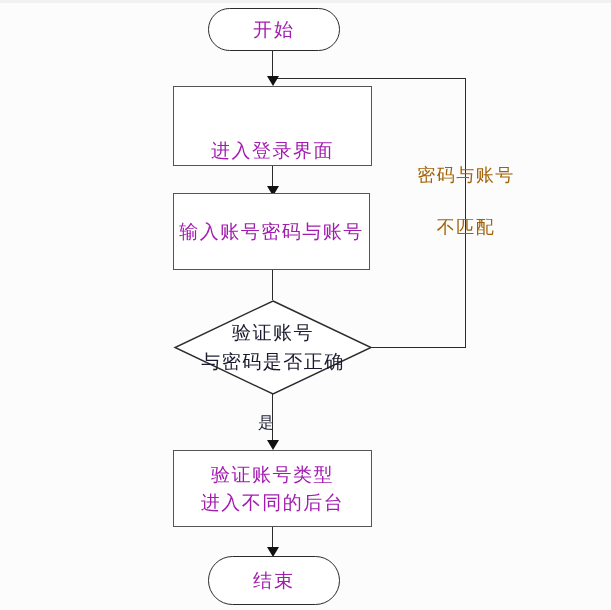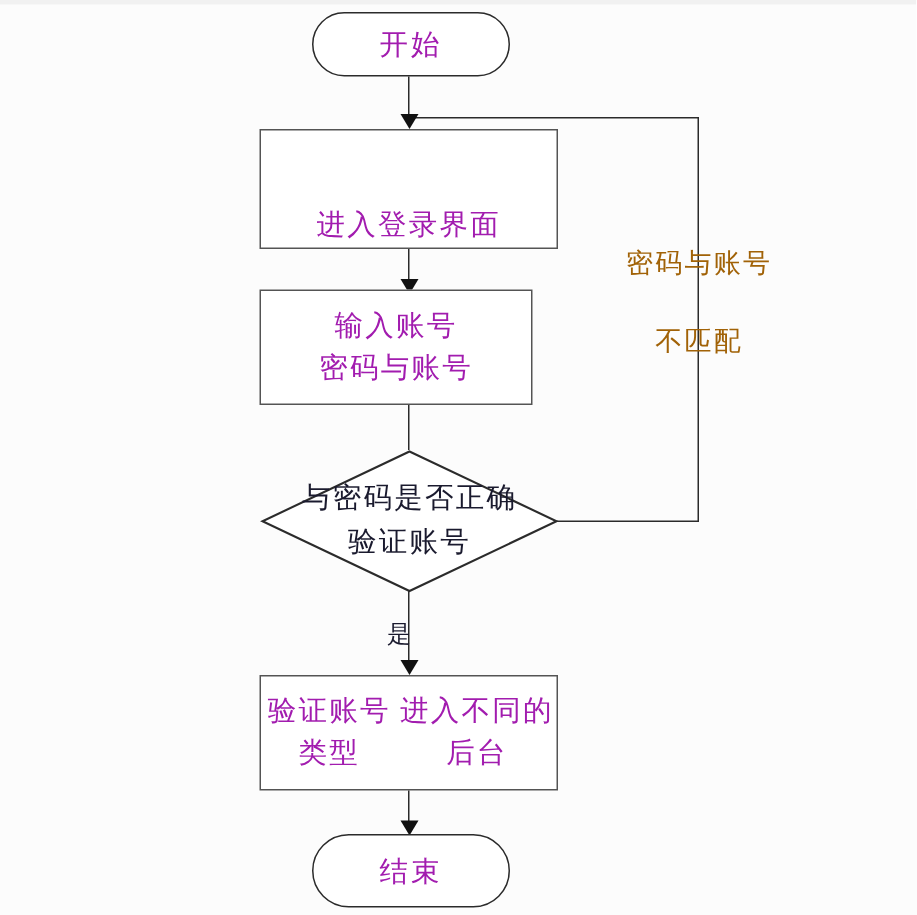--- a/index.html
+++ b/index.html
@@ -132,50 +132,50 @@
   <div class="line-v" style="left:272px; top:78px; height:3px;"></div>
   <div class="arrow-down" style="left:267px; top:76px;"></div>
 
   <div class="node process" style="left:173px; top:86px; width:199px; height:80px;align-items:flex-end;">
     <span>进入登录界面</span>
   </div>
 
   <div class="line-v" style="left:272px; top:166px; height:25px;"></div>
   <div class="arrow-down" style="left:267px; top:186px;"></div>
 
-  <div class="node process" style="left:173px; top:193px; width:182px; height:77px; flex-direction:column;">
+  <div class="node process" style="left:173px; top:193px; width:197px; height:77px; flex-direction:row;">
     <span>输入账号</span>
     <span>密码与账号</span>
   </div>
 
   <div class="line-v" style="left:272px; top:270px; height:30px;"></div>
 
   <div class="decision-wrap" style="left:174px; top:300px; width:198px; height:95px;">
     <svg width="198" height="95" viewBox="0 0 198 95">
       <polygon points="99,1 197,47.5 99,94 1,47.5" fill="#ffffff" stroke="#2b2b2b" stroke-width="1.4"></polygon>
     </svg>
     <div class="decision-text">
+      <span>验证账号</span>
       <span>与密码是否正确</span>
-      <span>验证账号</span>
     </div>
   </div>
 
   <div class="line-h" style="left:371px; top:347px; width:95px;"></div>
   <div class="line-v" style="left:465px; top:78px; height:270px;"></div>
 
   <div class="label" style="left:400px; top:136px; width:132px;">
     <span>密码与账号</span><br>
     <span>不匹配</span>
   </div>
 
   <div class="line-v" style="left:272px; top:394px; height:50px;"></div>
   <div class="arrow-down" style="left:267px; top:440px;"></div>
   <div class="label-small" style="left:258px; top:413px;">是</div>
 
-  <div class="node process" style="left:173px; top:450px; width:199px; height:77px; flex-direction:row;">
+  <div class="node process" style="left:173px; top:450px; width:199px; height:77px; flex-direction:column;">
     <span>验证账号类型</span>
     <span>进入不同的后台</span>
   </div>
 
   <div class="line-v" style="left:272px; top:527px; height:24px;"></div>
   <div class="arrow-down" style="left:267px; top:547px;"></div>
 
   <div class="node terminator" style="left:208px; top:556px; width:132px; height:49px;">
     <span>结束</span>
   </div>

